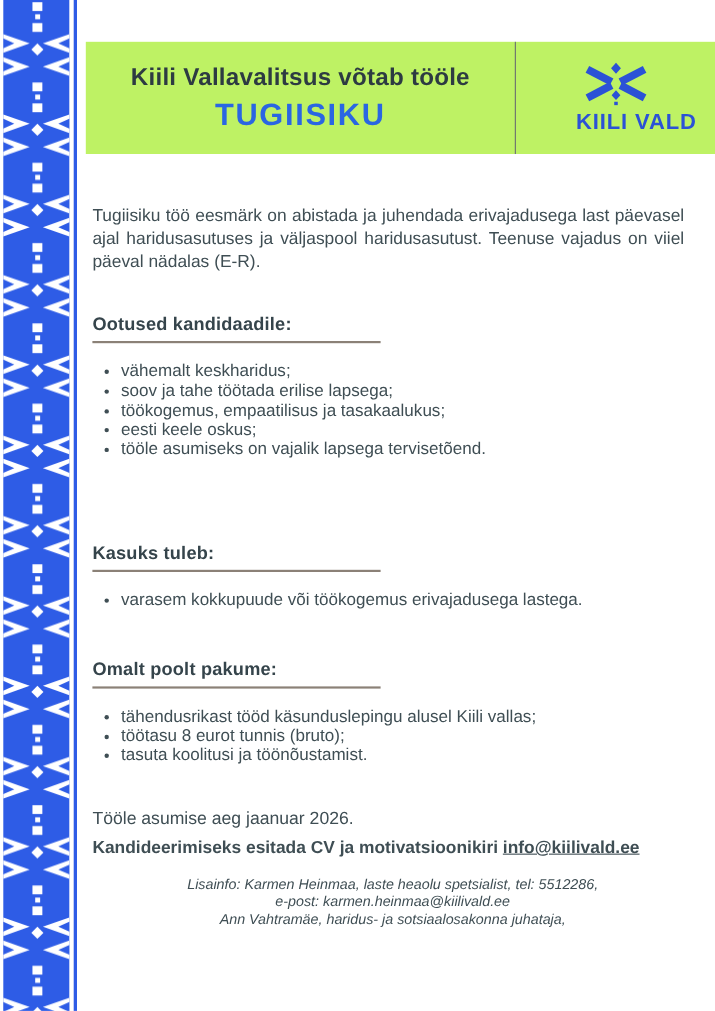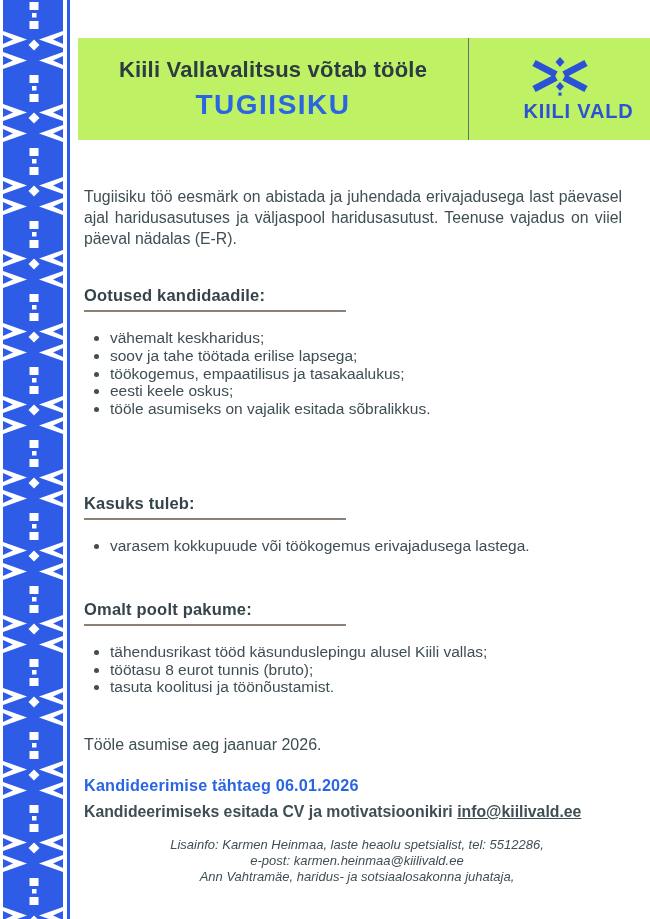--- a/index.html
+++ b/index.html
@@ -101,37 +101,36 @@
 
 <main class="body-copy">
   <p class="intro">Tugiisiku töö eesmärk on abistada ja juhendada erivajadusega last päevasel ajal haridusasutuses ja väljaspool haridusasutust. Teenuse vajadus on viiel päeval nädalas (E-R).</p>
 
   <h2 class="section-heading h1">Ootused kandidaadile:</h2>
   <ul class="bullets">
     <li>vähemalt keskharidus;</li>
     <li>soov ja tahe töötada erilise lapsega;</li>
     <li>töökogemus, empaatilisus ja tasakaalukus;</li>
     <li>eesti keele oskus;</li>
-    <li>tööle asumiseks on vajalik esitada sõbralikkus.</li>
+    <li>tööle asumiseks on vajalik lapsega tervisetõend.</li>
   </ul>
 
   <h2 class="section-heading h2">Kasuks tuleb:</h2>
   <ul class="bullets">
     <li>varasem kokkupuude või töökogemus erivajadusega lastega.</li>
   </ul>
 
   <h2 class="section-heading h3">Omalt poolt pakume:</h2>
   <ul class="bullets">
     <li>tähendusrikast tööd käsunduslepingu alusel Kiili vallas;</li>
     <li>töötasu 8 eurot tunnis (bruto);</li>
     <li>tasuta koolitusi ja töönõustamist.</li>
   </ul>
 
   <p class="start-date">Tööle asumise aeg jaanuar 2026.</p>
-  <p class="deadline">Kandideerimise tähtaeg 06.01.2026</p>
   <p class="apply-line"><span>Kandideerimiseks esitada CV ja motivatsioonikiri </span><span class="apply-email">info@kiilivald.ee</span></p>
 
   <div class="footer-info">
     <div>Lisainfo: Karmen Heinmaa, laste heaolu spetsialist, tel: 5512286,</div>
     <div>e-post: karmen.heinmaa@kiilivald.ee</div>
     <div>Ann Vahtramäe, haridus- ja sotsiaalosakonna juhataja,</div>
   </div>
 </main>
 
 </body></html>

